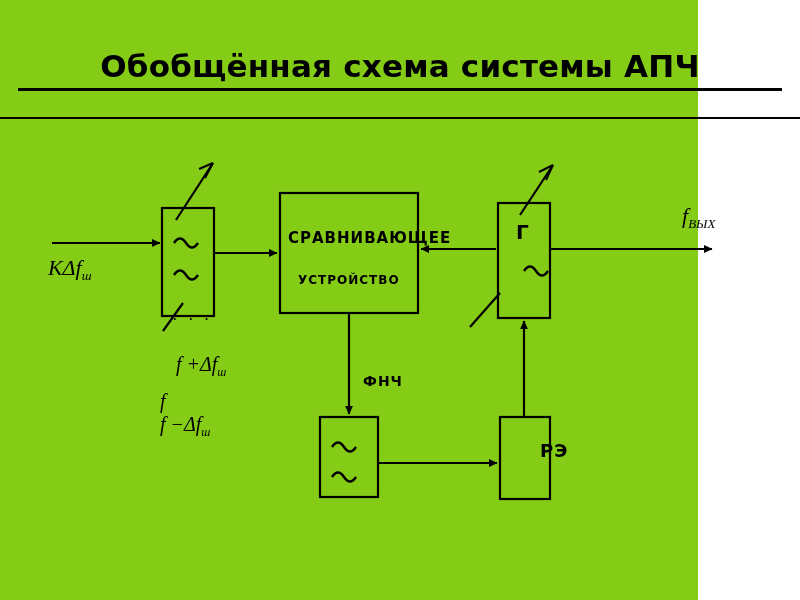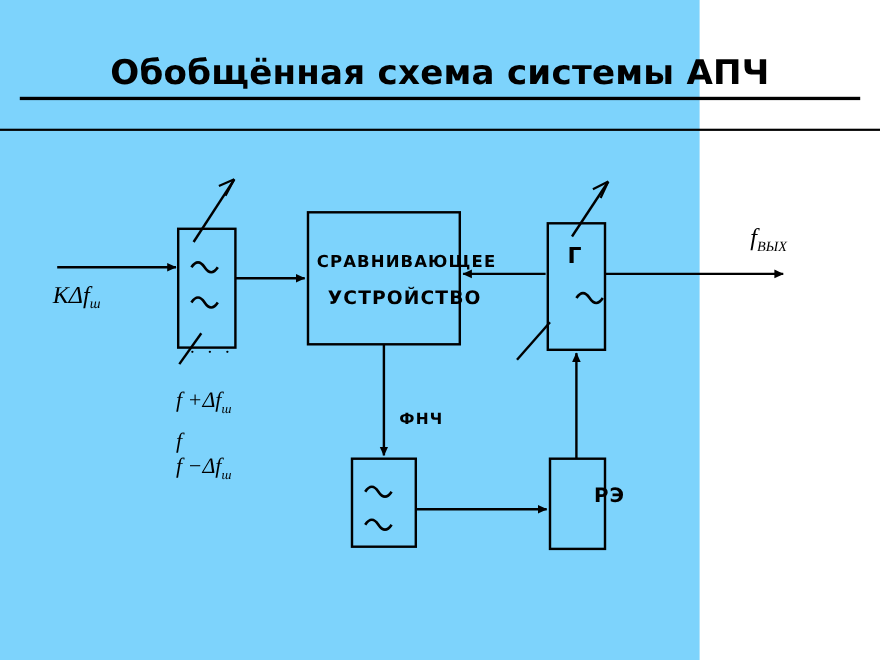--- a/index.html
+++ b/index.html
@@ -10,23 +10,23 @@
   body {
     width: 800px;
     height: 600px;
     overflow: hidden;
     font-family: "Liberation Sans", sans-serif;
     color: #000000;
     position: relative;
   }
   .slide {
     position: relative;
-    width: 636px;
+    width: 698px;
     height: 600px;
-    background: #7dd3fc;
+    background: #84cc16;
   }
   .title {
     position: absolute;
     left: 0;
     top: 48px;
     width: 800px;
     text-align: center;
     font-family: "DejaVu Sans", sans-serif;
     font-weight: bold;
     font-size: 31px;
@@ -132,34 +132,34 @@
       <g stroke="#000" fill="none" stroke-width="2.4">
         <path d="M174,118 q6,-9 12,0 q6,9 12,0"></path>
         <path d="M174,150 q6,-9 12,0 q6,9 12,0"></path>
         <path d="M332,322 q6,-9 12,0 q6,9 12,0"></path>
         <path d="M332,352 q6,-9 12,0 q6,9 12,0"></path>
         <path d="M524,146 q6,-9 12,0 q6,9 12,0"></path>
       </g>
     </svg>
 
     <div class="lbl lbl-hand" style="left:288px; top:104px; font-size:15px;">СРАВНИВАЮЩЕЕ</div>
-    <div class="lbl lbl-hand" style="left:298px; top:136px; font-size:17px;">УСТРОЙСТВО</div>
+    <div class="lbl lbl-hand" style="left:298px; top:148px; font-size:12px;">УСТРОЙСТВО</div>
 
     <div class="lbl lbl-hand" style="left:516px; top:95px; font-size:20px;">Г</div>
 
     <div class="lbl lbl-hand" style="left:509px; top:315px; font-size:18px;margin-left:31px;">РЭ</div>
 
     <div class="lbl" style="left:48px; top:130px; font-size:22px; font-style:italic;"><span>КΔf</span><sub style="font-size:13px;">ш</sub></div>
 
     <div class="lbl" style="left:682px; top:78px; font-size:22px; font-style:italic;"><span>f</span><sub style="font-size:13px;">ВЫХ</sub></div>
 
     <div class="lbl lbl-hand" style="left:363px; top:248px; font-size:14px;">ФНЧ</div>
 
     <div class="lbl" style="left:172px; top:185px; font-size:17px; letter-spacing:3px;">· · ·</div>
 
-    <div class="lbl" style="left:160px; top:228px; font-size:20px; font-style:italic;"><span>f +Δf</span><sub style="font-size:12px;">ш</sub></div>
+    <div class="lbl" style="left:176px; top:228px; font-size:20px; font-style:italic;"><span>f +Δf</span><sub style="font-size:12px;">ш</sub></div>
 
     <div class="lbl" style="left:160px; top:265px; font-size:20px; font-style:italic;">f</div>
 
     <div class="lbl" style="left:160px; top:288px; font-size:20px; font-style:italic;"><span>f −Δf</span><sub style="font-size:12px;">ш</sub></div>
   </div>
 
 </div>
 
 </body></html>

